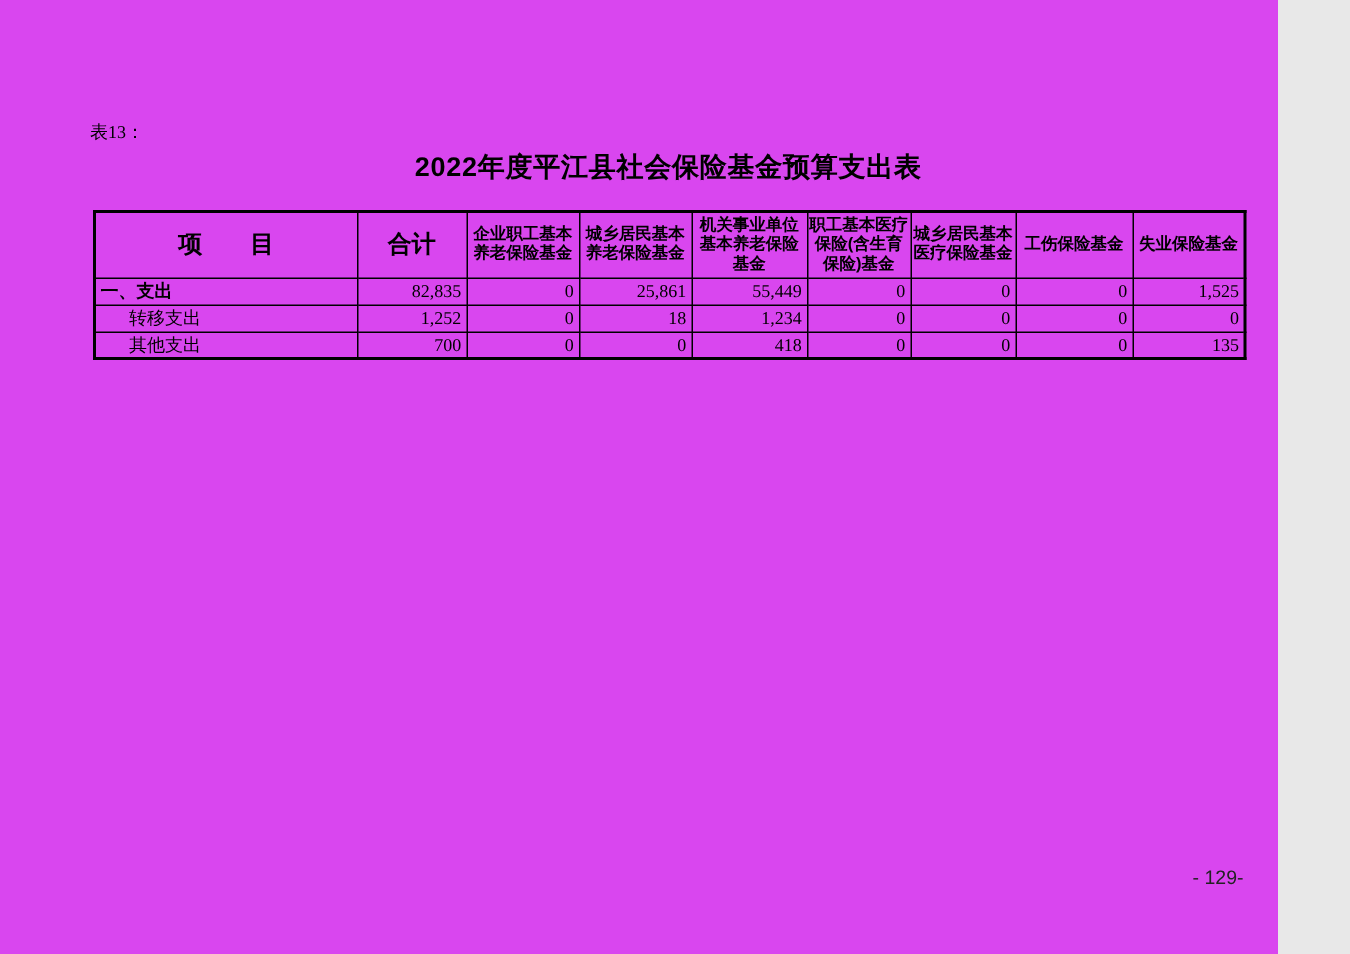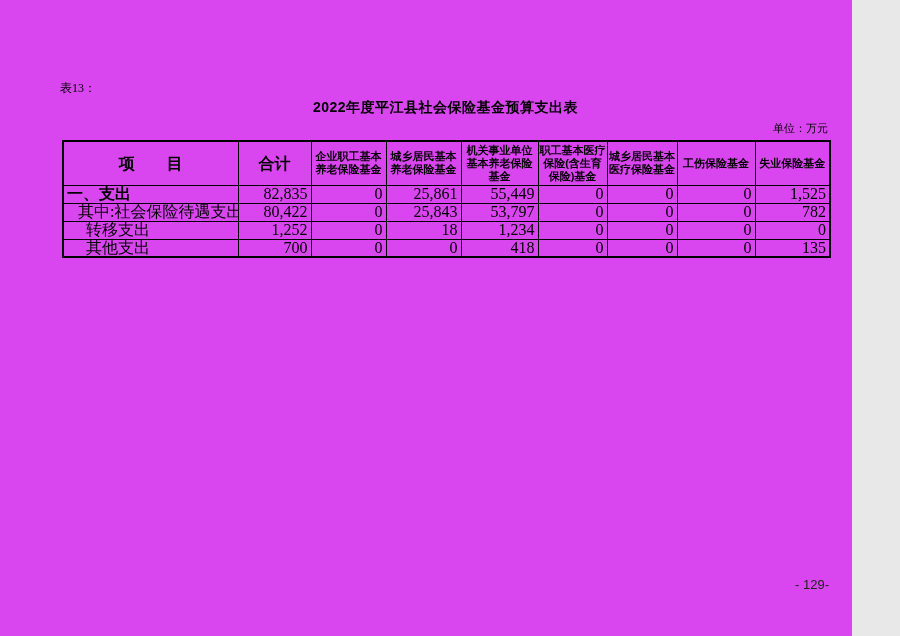--- a/index.html
+++ b/index.html
@@ -21,21 +21,21 @@
     font-family: "Liberation Serif", serif;
   }
   .doc-title {
     position: absolute;
     left: 62px;
     top: 99px;
     width: 767px;
     text-align: center;
     font-family: "Liberation Sans", sans-serif;
     font-weight: bold;
-    font-size: 14px;
+    font-size: 18px;
     letter-spacing: 0.5px;
   }
   .unit-note {
     position: absolute;
     left: 62px;
     top: 121px;
     width: 766px;
     text-align: right;
     font-size: 11px;
     font-family: "Liberation Serif", serif;
@@ -61,21 +61,21 @@
     line-height: 13px;
     text-align: center;
     vertical-align: middle;
     white-space: pre-line;
     padding: 0 1px;
   }
   table.budget th.th-big { font-size: 16px; }
   table.budget td {
     height: 18px;
     font-family: "Liberation Serif", serif;
-    font-size: 16px;
+    font-size: 12px;
     line-height: 14px;
     vertical-align: middle;
     white-space: nowrap;
     margin-top: 25px;
   }
   td.row-label { text-align: left; }
   td.num { text-align: right; padding-right: 3px; }
   td.indent-0 { padding-left: 3px; }
   td.indent-1 { padding-left: 14px; }
   td.indent-2 { padding-left: 22px; }
@@ -93,21 +93,20 @@
 </style>
 </head>
 <body>
 
 <div class="sheet">
 
   <div class="tbl-label">表13：</div>
 
   <div class="doc-title">2022年度平江县社会保险基金预算支出表</div>
 
-  <div class="unit-note">单位：万元</div>
 
   <table class="budget">
     <colgroup>
       <col style="width:175px">
       <col style="width:73px">
       <col style="width:75px">
       <col style="width:75px">
       <col style="width:77px">
       <col style="width:69px">
       <col style="width:70px">
@@ -140,31 +139,20 @@
         <td class="num">82,835</td>
         <td class="num">0</td>
         <td class="num">25,861</td>
         <td class="num">55,449</td>
         <td class="num">0</td>
         <td class="num">0</td>
         <td class="num">0</td>
         <td class="num">1,525</td>
       </tr>
       <tr>
-        <td class="row-label indent-1">其中:社会保险待遇支出</td>
-        <td class="num">80,422</td>
-        <td class="num">0</td>
-        <td class="num">25,843</td>
-        <td class="num">53,797</td>
-        <td class="num">0</td>
-        <td class="num">0</td>
-        <td class="num">0</td>
-        <td class="num">782</td>
-      </tr>
-      <tr>
         <td class="row-label indent-2">转移支出</td>
         <td class="num">1,252</td>
         <td class="num">0</td>
         <td class="num">18</td>
         <td class="num">1,234</td>
         <td class="num">0</td>
         <td class="num">0</td>
         <td class="num">0</td>
         <td class="num">0</td>
       </tr>

